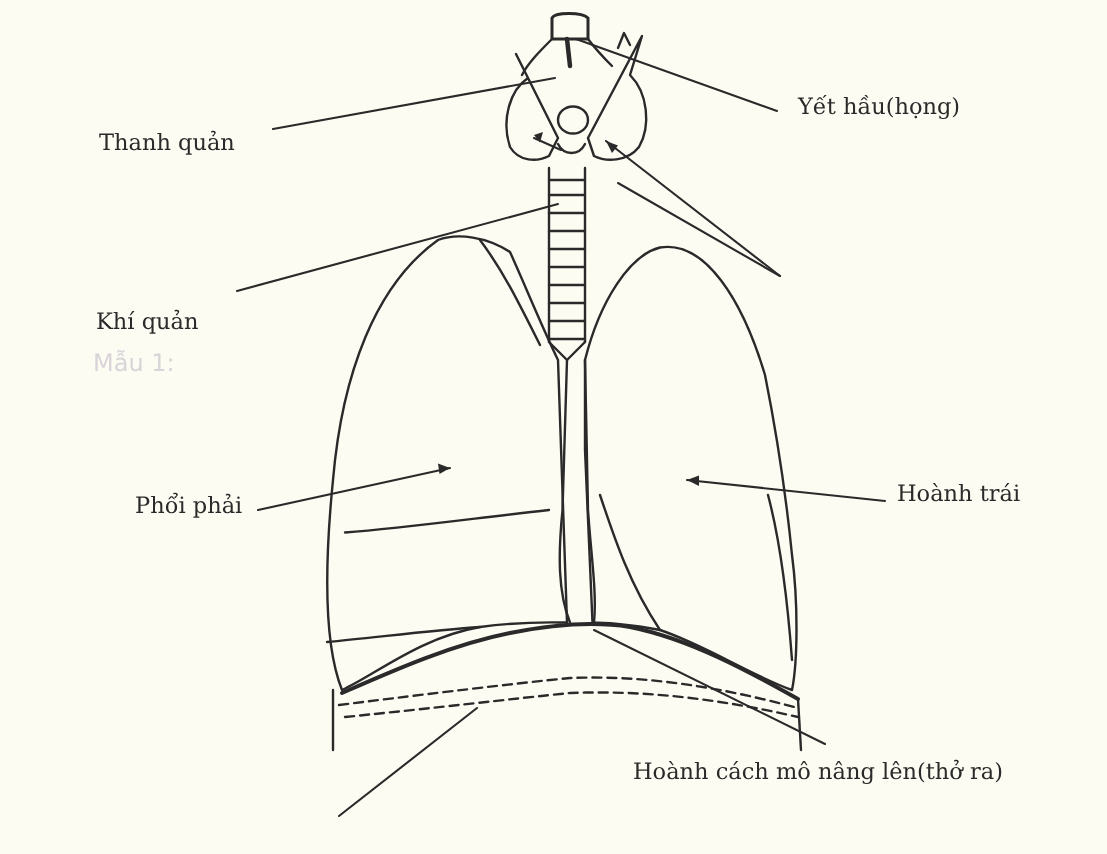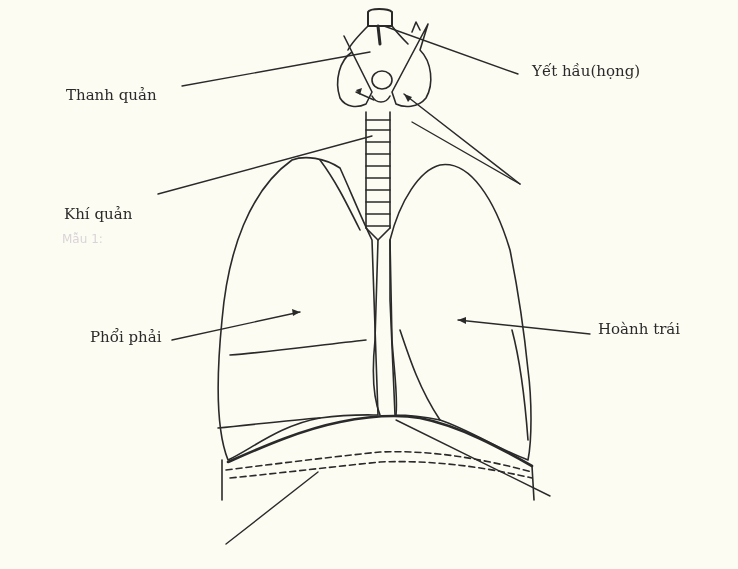--- a/index.html
+++ b/index.html
@@ -15,21 +15,21 @@
       position: absolute;
       font-family: "DejaVu Serif", serif;
       font-size: 15px;
       color: #2a2a2a;
       white-space: nowrap;
       line-height: 1;
     }
     .faint {
       position: absolute;
       font-family: "DejaVu Sans", sans-serif;
-      font-size: 12px;
+      font-size: 16px;
       color: #d9d4d8;
       white-space: nowrap;
     }
   </style>
 </head>
 <body>
 
 <div id="stage">
 
   <div class="faint" style="left:62px; top:232px;">Mẫu 1:</div>
@@ -95,14 +95,15 @@
       <polygon points="404,94 408,102 412,97"></polygon>
       <polygon points="356,90 362,88 360,95"></polygon>
     </g>
   </svg>
 
   <div class="label" style="left:66px; top:88px;">Thanh quản</div>
   <div class="label" style="left:532px; top:64px;">Yết hầu(họng)</div>
   <div class="label" style="left:64px; top:183px;margin-top:24px;">Khí quản</div>
   <div class="label" style="left:90px; top:330px;text-align:right;">Phổi phải</div>
   <div class="label" style="left:598px; top:322px;">Hoành trái</div>
+  <div class="label" style="left:422px; top:507px;">Hoành cách mô nâng lên(thở ra)</div>
 
 </div>
 
 </body></html>

